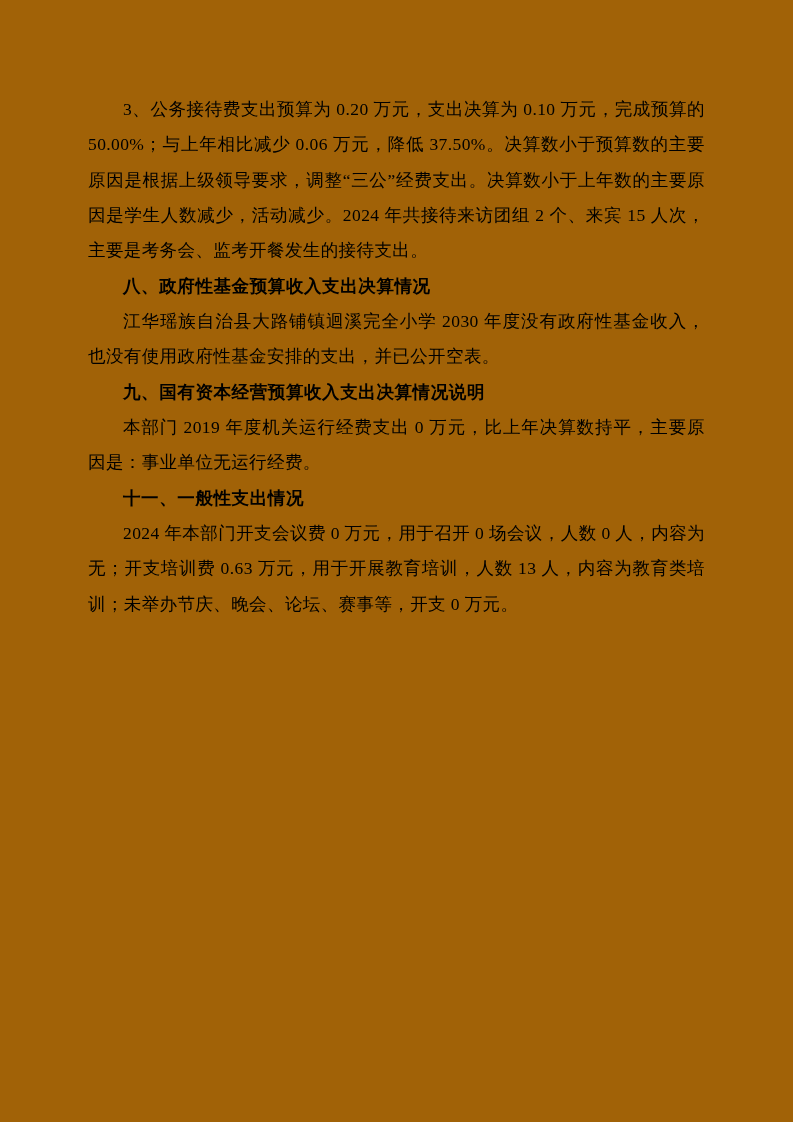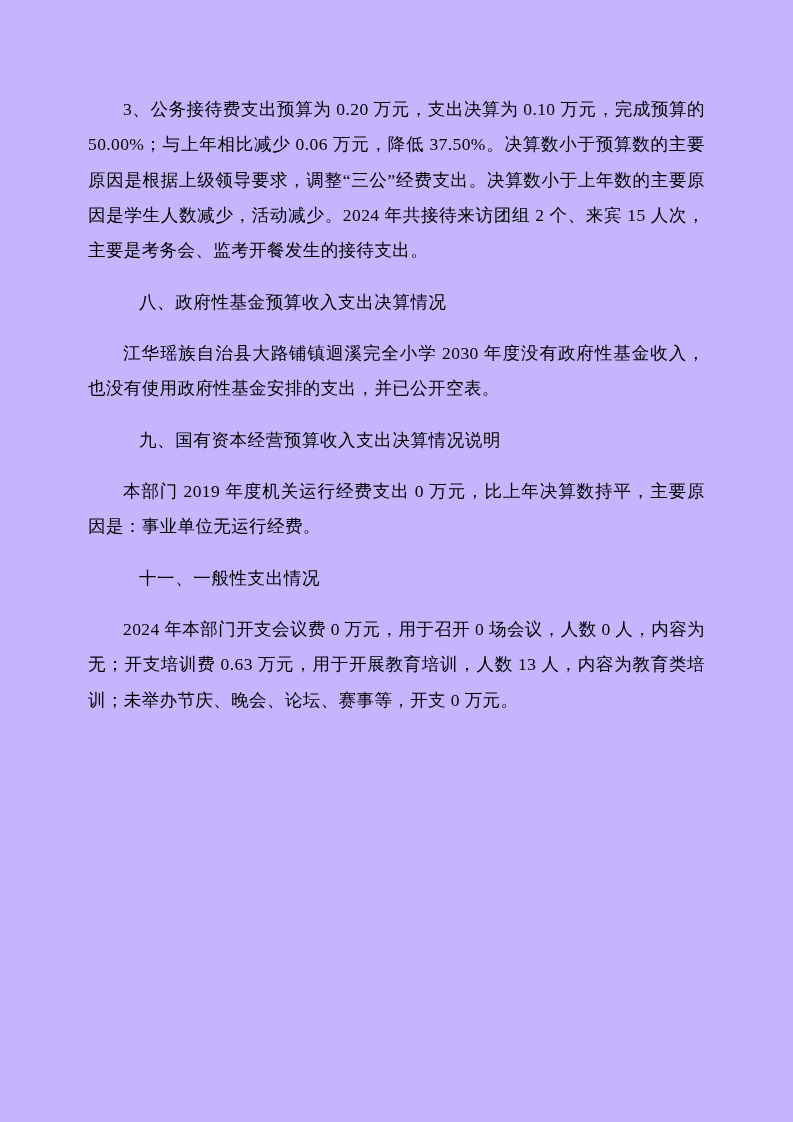--- a/index.html
+++ b/index.html
@@ -12,37 +12,37 @@
     height: 1122px;
     font-family: "Liberation Serif", "DejaVu Serif", serif;
     color: #000000;
   }
   .page {
     position: relative;
     width: 793px;
     height: 1122px;
     box-sizing: border-box;
     padding: 92px 88px 60px 88px;
-    background: #c4b5fd;
+    background: #a16207;
   }
   .doc-body {
     font-size: 17.5px;
     line-height: 2.02;
     text-align: justify;
     text-justify: inter-ideograph;
   }
   p.para {
     margin: 0;
     text-indent: 2em;
     letter-spacing: 0.4px;
   }
   h2.heading {
-    margin: 16px;
+    margin: 0;
     font-size: 17.5px;
-    font-weight: normal;
+    font-weight: bold;
     text-indent: 2em;
     letter-spacing: 0.6px;
     line-height: 2.02;
     font-family: "Liberation Sans", "DejaVu Sans", sans-serif;
   }
 </style>
 </head>
 <body>
 
 <div class="page">

